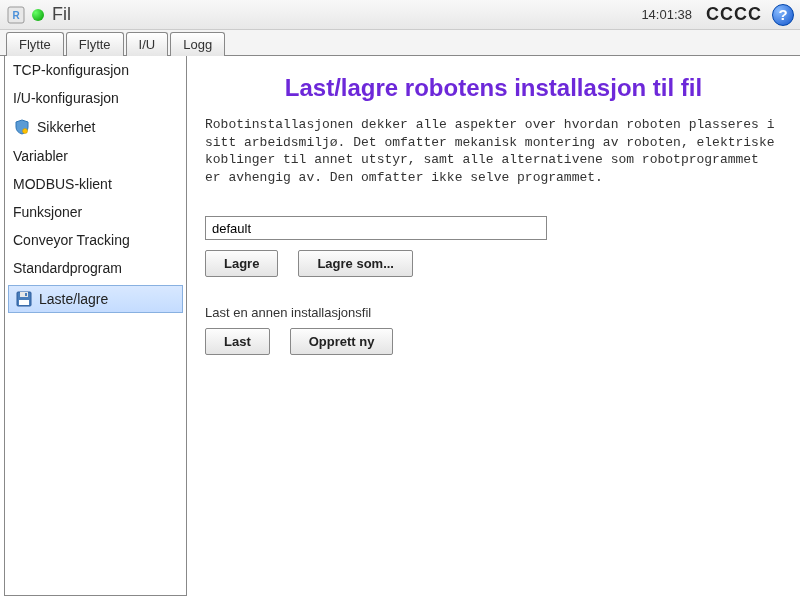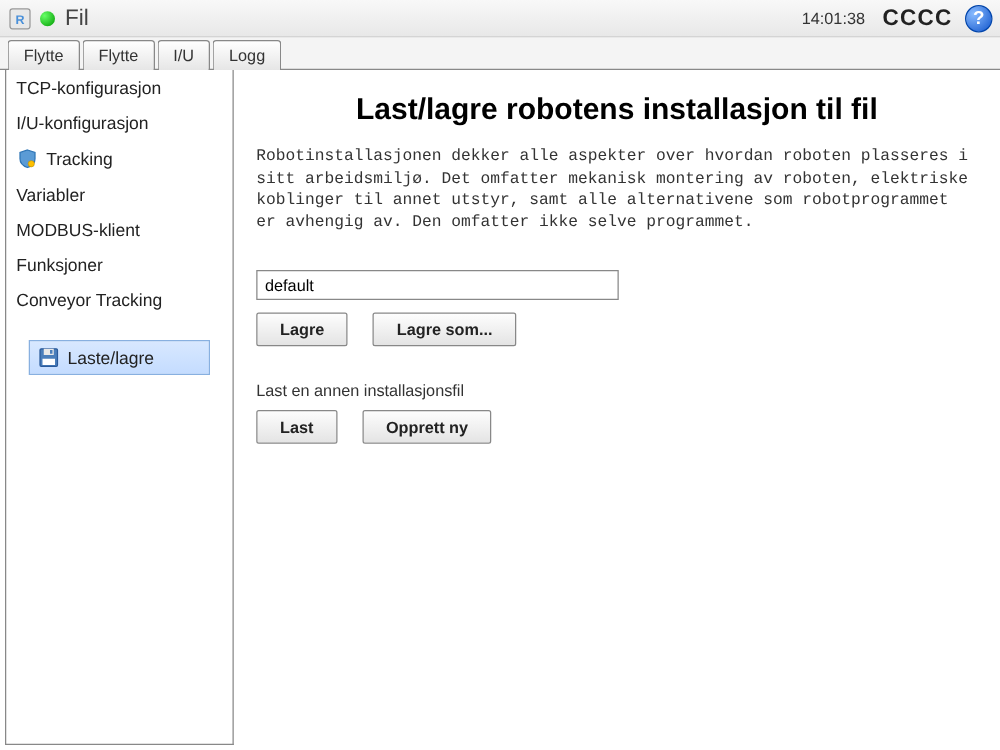--- a/index.html
+++ b/index.html
@@ -108,56 +108,56 @@
       display: flex;
       align-items: center;
       font-size: 14px;
       color: #222;
       cursor: pointer;
       min-height: 28px;
     }
     .sidebar-item.selected {
       background: linear-gradient(to bottom, #d8e8ff, #c4dcff);
       border: 1px solid #88b0e0;
-      margin: 18px;
+      margin: 3px;
       padding: 4px 6px;
     }
     .sidebar-icon {
       width: 18px;
       height: 18px;
       margin-right: 6px;
       display: inline-flex;
       align-items: center;
       justify-content: center;
     }
     .main {
       flex: 1;
       padding: 10px 18px;
     }
     .page-title {
       font-size: 24px;
       font-weight: bold;
       text-align: center;
       margin: 8px 0 14px 0;
-      color: #000000;
+      color: #6d28d9;
     }
     .description {
       font-size: 13px;
       color: #333;
       line-height: 1.35;
       margin-bottom: 30px;
       font-family: Liberation Mono, monospace;
     }
     .section-label {
       font-size: 13px;
       color: #333;
       margin-bottom: 8px;
     }
     .text-input {
-      width: 290px;
+      width: 342px;
       padding: 4px 6px;
       border: 1px solid #888;
       background: #fff;
       font-size: 13px;
       margin-bottom: 10px;
       height: 24px;
     }
     .btn-row {
       display: flex;
       gap: 20px;
@@ -208,33 +208,36 @@
     <div class="sidebar-item">
       <span>I/U-konfigurasjon</span>
     </div>
     <div class="sidebar-item">
       <span class="sidebar-icon">
         <svg width="16" height="16" viewBox="0 0 16 16">
           <path d="M8 1 L14 3 L14 8 Q14 13 8 15 Q2 13 2 8 L2 3 Z" fill="#5b9bd5" stroke="#2e75b6"></path>
           <circle cx="11" cy="12" r="2.5" fill="#ffc000" stroke="#bf9000" stroke-width="0.5"></circle>
         </svg>
       </span>
-      <span>Tracking</span>
+      <span>Sikkerhet</span>
     </div>
     <div class="sidebar-item">
       <span>Variabler</span>
     </div>
     <div class="sidebar-item">
       <span>MODBUS-klient</span>
     </div>
     <div class="sidebar-item">
       <span>Funksjoner</span>
     </div>
     <div class="sidebar-item">
       <span>Conveyor Tracking</span>
+    </div>
+    <div class="sidebar-item">
+      <span>Standardprogram</span>
     </div>
     <div class="sidebar-item selected">
       <span class="sidebar-icon">
         <svg width="16" height="16" viewBox="0 0 16 16">
           <rect x="1" y="1" width="14" height="14" rx="1" fill="#4a7ebb" stroke="#2a5a9b"></rect>
           <rect x="4" y="1" width="8" height="5" fill="#e8e8e8"></rect>
           <rect x="9" y="2" width="2" height="3" fill="#4a7ebb"></rect>
           <rect x="3" y="9" width="10" height="5" fill="#fff"></rect>
         </svg>
       </span>

